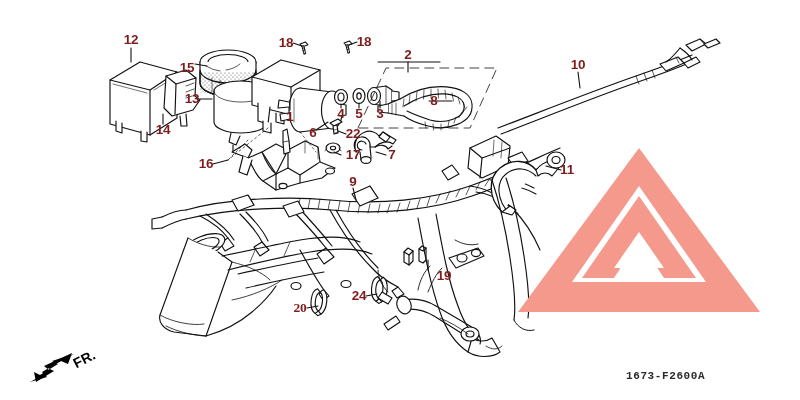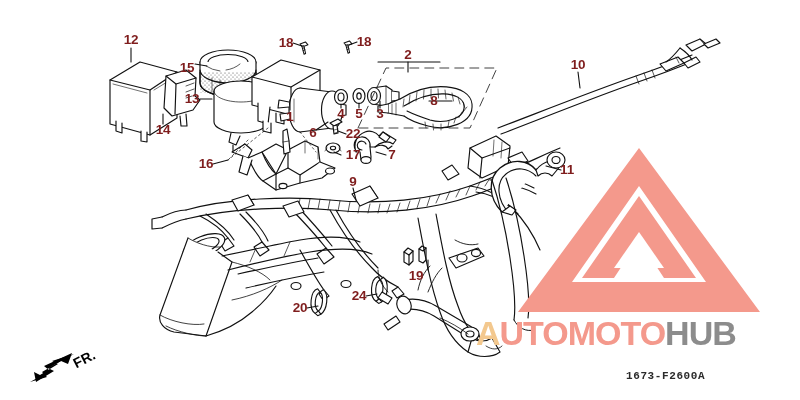--- a/index.html
+++ b/index.html
@@ -387,23 +387,20 @@
   <div id="watermark">
     <svg width="800" height="400" viewBox="0 0 800 400">
       <g fill="#F4998C">
         <path d="M639,148 L760,312 L518,312 Z
                  M639,196 L700,282 L578,282 Z" fill-rule="evenodd"></path>
         <path d="M639,186 L706,282 L660,282 L639,250 L618,282 L572,282 Z" fill="#fff"></path>
         <path d="M639,196 L696,278 L664,278 L639,240 L614,278 L582,278 Z"></path>
         <path d="M639,232 L664,268 L614,268 Z" fill="#fff"></path>
       </g>
     </svg>
-    <div id="wm-word">
-      <span style="color:#F3C88E">A</span><span style="color:#F4998C">UTOMOTO</span><span style="color:#8C8C8C">HUB</span>
-    </div>
   </div>
 
   <div id="callout-layer">
       <div class="callout" style="left: 290px; top: 117px;">1</div>
       <div class="callout" style="left: 408px; top: 55px;">2</div>
       <div class="callout" style="left: 380px; top: 114px;">3</div>
       <div class="callout" style="left: 341px; top: 114px;">4</div>
       <div class="callout" style="left: 359px; top: 114px;">5</div>
       <div class="callout" style="left: 313px; top: 133px;">6</div>
       <div class="callout" style="left: 392px; top: 155px;">7</div>
@@ -412,22 +409,22 @@
       <div class="callout" style="left: 578px; top: 65px;">10</div>
       <div class="callout" style="left: 567px; top: 170px;">11</div>
       <div class="callout" style="left: 131px; top: 40px;">12</div>
       <div class="callout" style="left: 192px; top: 99px;">13</div>
       <div class="callout" style="left: 163px; top: 130px;">14</div>
       <div class="callout" style="left: 187px; top: 68px;">15</div>
       <div class="callout" style="left: 206px; top: 164px;">16</div>
       <div class="callout" style="left: 347px; top: 155px; margin-left: 6px;">17</div>
       <div class="callout" style="left: 286px; top: 43px;">18</div>
       <div class="callout" style="left: 364px; top: 42px;">18</div>
-      <div class="callout" style="left: 416px; top: 276px;">19</div>
-      <div class="callout" style="left: 300px; top: 308px;">20</div>
+      <div class="callout" style="left: 444px; top: 276px;">19</div>
+      <div class="callout" style="left: 300px; top: 308px; font-family: Liberation Serif, serif;">20</div>
       <div class="callout" style="left: 359px; top: 296px;">24</div>
       <div class="callout" style="left: 353px; top: 134px;">22</div>
     </div>
 
   <div id="frmark">
     <svg width="76" height="34" viewBox="0 0 76 34">
       <path d="M46,2 L20,16 L26,19 L8,30 L6,20 L12,23 L30,12 L24,9 Z" fill="#000"></path>
       <path d="M2,30 L22,19 L16,14 L44,1 L40,12 L33,9 L14,20 L19,25 Z" fill="#000"></path>
     </svg>
     <div class="fr-text">FR.</div>

